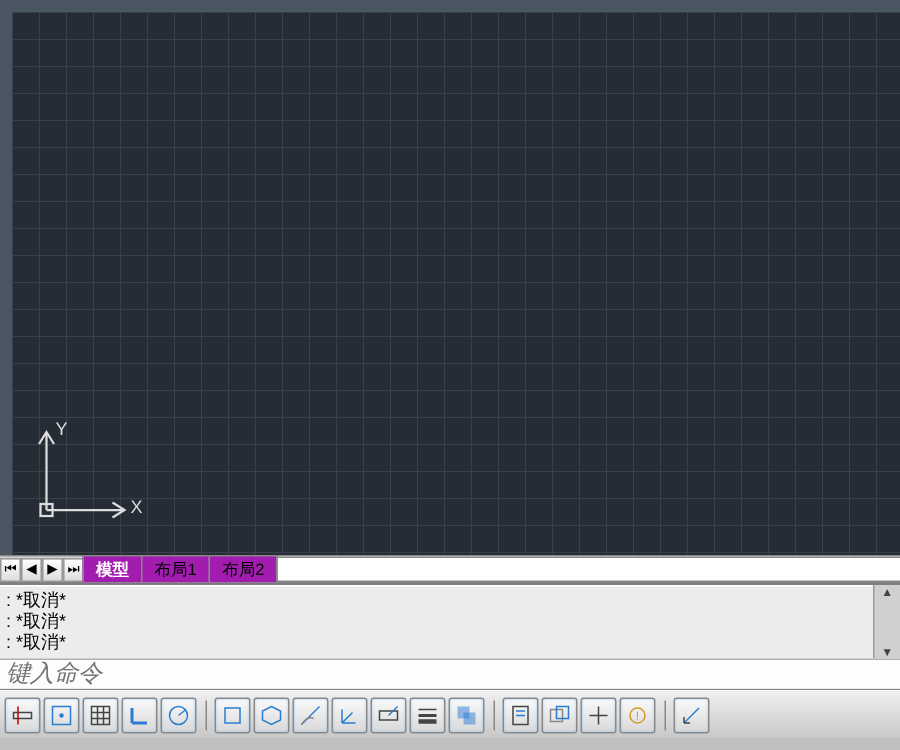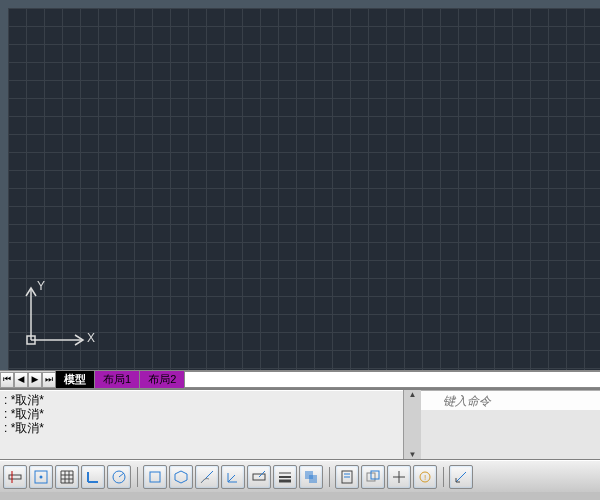--- a/index.html
+++ b/index.html
@@ -45,35 +45,35 @@
     cursor: pointer;
   }
   .tab {
     padding: 1px 8px;
     background: #a21caf;
     border: 1px solid #888;
     margin-left: -1px;
     cursor: pointer;
     position: relative;
   }
-  .tab.active { background: #000000; color: #fff; font-weight: bold; }
+  .tab.active { background: #a21caf; color: #fff; font-weight: bold; }
   .tab::after {
     content:"";
     position:absolute; right:-7px; top:0;
     border-left:7px solid transparent;
     border-top:17px solid rgba(0,0,0,0);
   }
   .tabstrip .gap { flex:1; background: #fff; height:100%; border-top:1px solid #888; border-bottom:1px solid #888; }
 
   .cmdwin {
     height: 72px;
     background: #e6e6e6;
     border-top: 2px solid #808080;
     border-bottom: 1px solid #808080;
-    display: flex; 
+    display: flex; flex-direction: column;
     font-size: 12px;
   }
   .cmd-hist {
     flex: 1;
     background: #ececec;
     border-top: 1px solid #fff;
     padding: 2px 4px;
     color: #000;
     overflow: hidden;
   }
@@ -82,22 +82,22 @@
     height: 20px;
     background: #fdfdfd;
     border-top: 1px solid #b0b0b0;
     display: flex; align-items: center;
   }
   .cmd-input {
     flex: 1;
     border: none; outline: none;
     font-style: italic;
     color: #7a7a7a;
-    padding-left: 22px;
-    font-size: 12px;
+    padding-left: 4px;
+    font-size: 16px;
     background: #fdfdfd;
   }
   .cmdwin .scroll-stub {
     width: 18px; background: #d0d0d0;
     border-left: 1px solid #999;
     display:flex; flex-direction:column; justify-content:space-between;
   }
   .cmdwin .scroll-stub span{ font-size:8px; text-align:center; color:#444;}
   .cmd-hist-wrap { display:flex; flex:1; }
 

